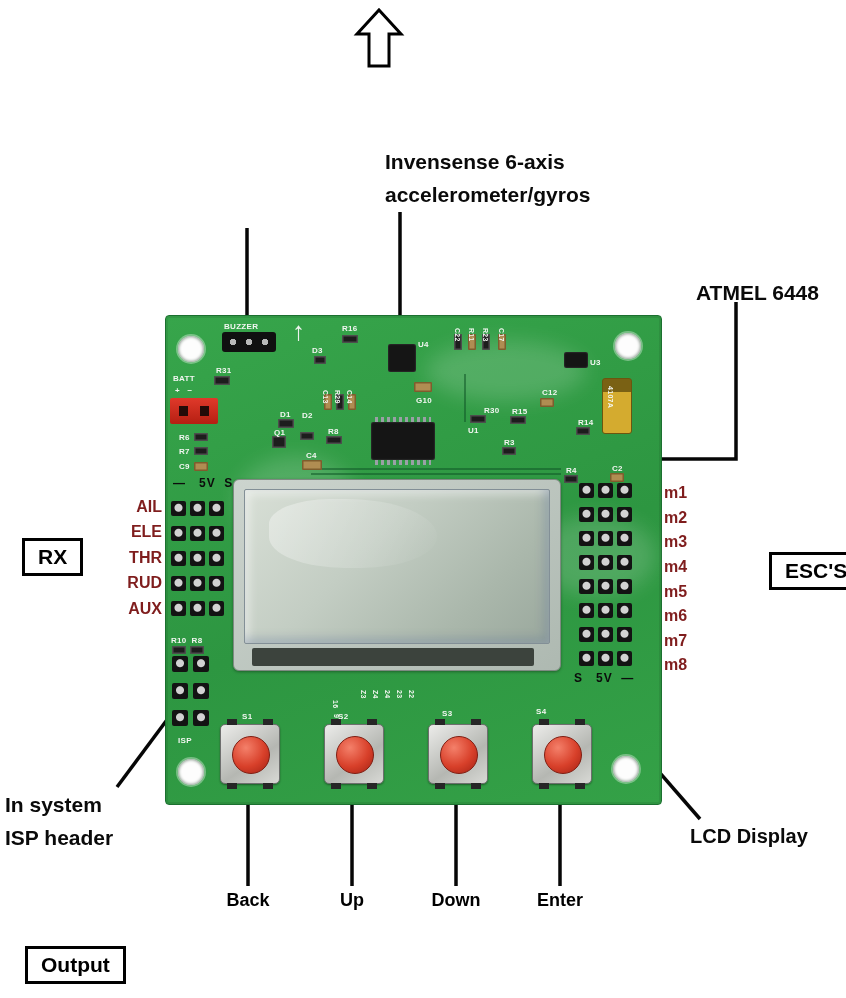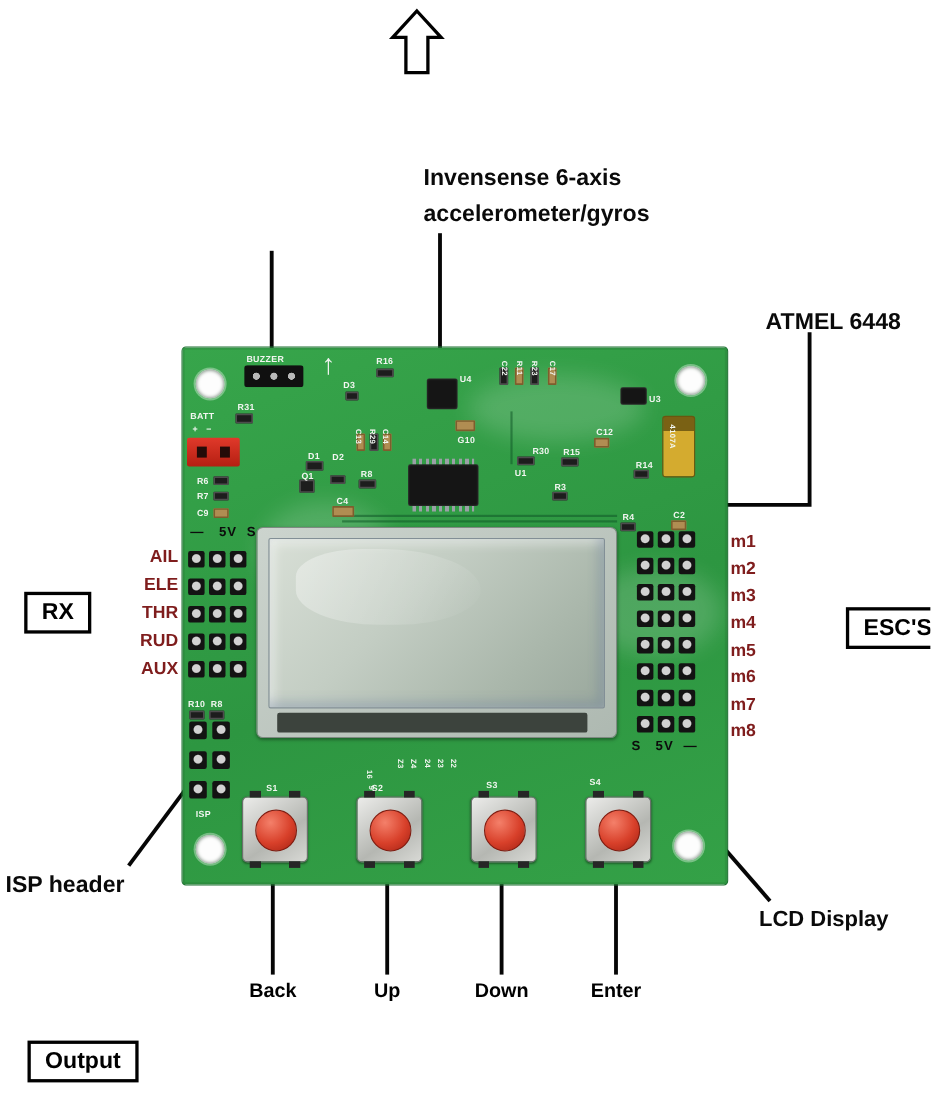--- a/index.html
+++ b/index.html
@@ -107,20 +107,21 @@
   <div class="boxed" style="left:25px;top:946px;">Output</div>
 
   <div class="note" style="left:105px;top:160px;">
   </div>
   <div class="note" style="left:385px;top:145px;">
     <div>Invensense 6-axis</div>
     <div>accelerometer/gyros</div>
   </div>
   <div class="note" style="left:696px;top:276px;">ATMEL 6448</div>
   <div class="note" style="left:5px;top:788px;">
+    <div>In system</div>
     <div>ISP header</div>
   </div>
   <div class="note" style="left:690px;top:820px;font-size:20px;">LCD Display</div>
 
   <div class="btn-label" style="left:248px;">Back</div>
   <div class="btn-label" style="left:352px;">Up</div>
   <div class="btn-label" style="left:456px;">Down</div>
   <div class="btn-label" style="left:560px;">Enter</div>
 
   <div class="col-labels" id="left-pin-labels">

